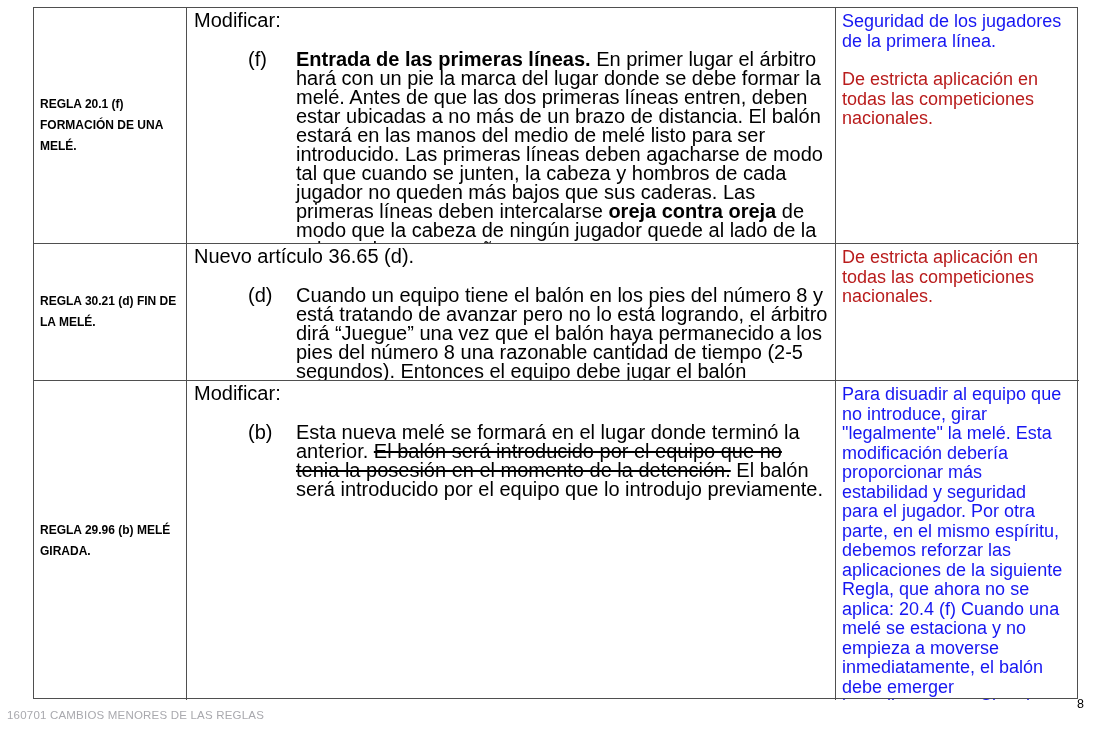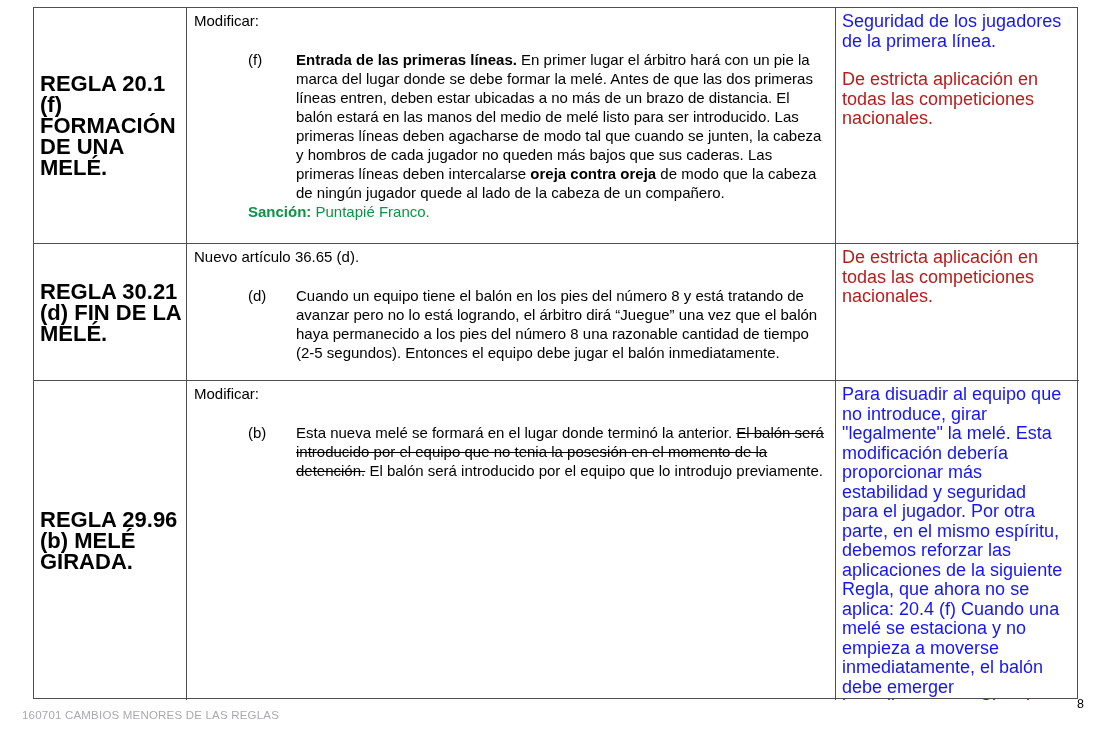--- a/index.html
+++ b/index.html
@@ -17,44 +17,44 @@
   }
   .cell {
     border-right:1px solid #4f4f4f; border-bottom:1px solid #4f4f4f;
     box-sizing:border-box; overflow:hidden;
   }
   .cell.last-col { border-right:none; }
   .cell.last-row { border-bottom:none; }
   .col-rule {
     display:flex; align-items:center;
     padding:4px 4px 4px 6px;
-    font-weight:bold; font-size:22px; line-height:21px;
+    font-weight:bold; font-size:12px; line-height:21px;
   }
   .col-mod {
     padding:3px 6px 2px 7px;
-    font-size:15px; line-height:19px;
+    font-size:20px; line-height:19px;
   }
   .col-note {
     padding:4px 14px 3px 6px;
     font-size:18px; line-height:19.5px;
   }
   .intro { margin:0; }
   .list-item { display:flex; margin:20px 0 0 54px; }
   .marker { flex:0 0 25px; }
   .item-text { flex:1;margin-left:23px; }
   .sanction { margin:0 0 0 54px; }
   .note-p { margin:0 0 19px 0; }
   .note-p:last-child { margin-bottom:0; }
   .blue  { color:#1616f2; }
   .red   { color:#b91c1c; }
   .green { color:#0d9344; }
   .strike { text-decoration:line-through; }
   b { font-weight:bold; }
   .footer-left {
-    position:absolute; left:22px; top:709px;
+    position:absolute; left:7px; top:709px;
     font-size:11.5px; color:#a9a9ae; letter-spacing:0.2px;
   }
   .page-num {
     position:absolute; left:1068px; top:697px; width:16px;
     font-size:12.5px; color:#000; text-align:right;
   }
 </style>
 </head>
 <body>
 

